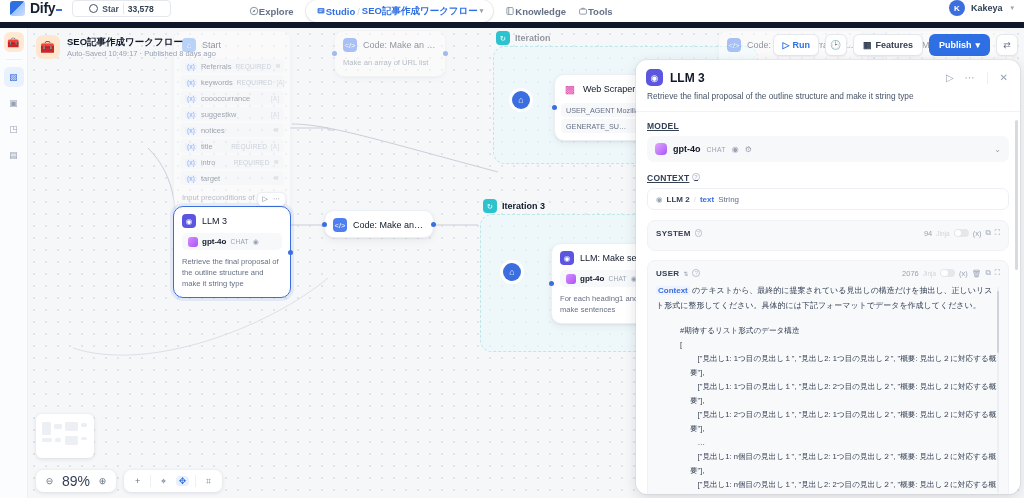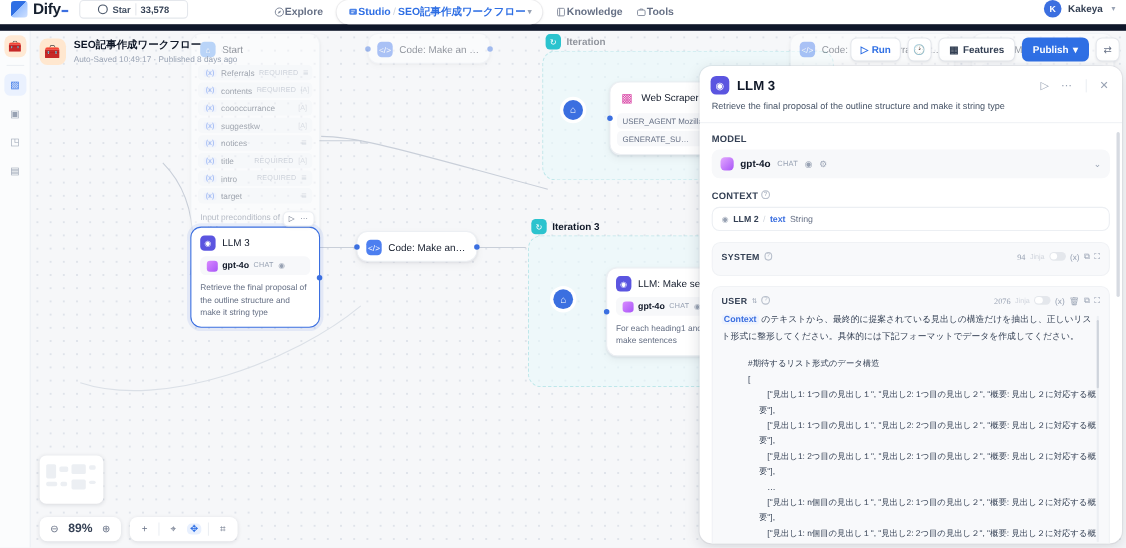--- a/index.html
+++ b/index.html
@@ -188,21 +188,21 @@
     overflow: hidden; padding: 5px;
   }
   .mm-blk { position: absolute; background: #eceff3; border-radius: 1.5px; }
   .zoombar {
     position: absolute; left: 8px; bottom: 6px; display: flex; align-items: center; gap: 8px;
   }
   .zoom-pill, .tool-pill {
     display: flex; align-items: center; gap: 6px; height: 22px; padding: 0 7px;
     background: #fff; border-radius: 7px; box-shadow: 0 1px 4px rgba(16,24,40,.12);
   }
-  .zoom-val { font-size: 11px; color: #344054; font-weight: 700; }
+  .zoom-val { font-size: 14px; color: #344054; font-weight: 400; }
   .zoom-ico, .tool-ico { font-size: 9px; color: #667085; cursor: pointer; width:13px; text-align:center;}
   .tool-ico.active { background: #e8f0fe; color: #2f6fe4; border-radius: 4px; }
   .tool-sep { width:1px; height:12px; background:#eceff3; }
 
   
   .panel {
     position: absolute; top: 60px; right: 4px; width: 384px; height: 434px;
     background: #fff; border-radius: 11px;
     box-shadow: 0 4px 14px rgba(16,24,40,.13), 0 0 0 1px rgba(16,24,40,.05);
     z-index: 50; display: flex; flex-direction: column; overflow: hidden;
@@ -212,21 +212,21 @@
     width: 17px; height: 17px; border-radius: 5px; background: #5b55e0; color:#fff;
     display: flex; align-items: center; justify-content: center; font-size: 9px;
   }
   .panel-title { font-size: 12px; font-weight: 700; color: #101828; flex: 1; }
   .panel-act { font-size: 10px; color: #98a2b3; cursor: pointer; padding: 0 2px;}
   .panel-divider-v { width: 1px; height: 12px; background:#eceff3; margin: 0 3px; }
   .panel-desc { font-size: 8.3px; color: #475467; padding: 0 11px 9px 11px; line-height: 12px; }
   .panel-rule { height:1px; background:#f0f2f5; }
   .panel-body { flex: 1; overflow: hidden; padding: 9px 11px 0 11px; position: relative; }
 
-  .sec-label { font-size: 8.5px; font-weight: 700; color: #344054; letter-spacing: .25px; margin-bottom: 5px; display:flex; gap:3px;}
+  .sec-label { font-size: 8.5px; font-weight: 700; color: #344054; letter-spacing: .25px; margin-bottom: 5px; display:flex; gap:3px;text-decoration:underline;}
   .help-i { width:7.5px; height:7.5px; border-radius:50%; border:1px solid #b9c0cc; color:#b9c0cc; font-size:5.5px; display:inline-flex; align-items:center; justify-content:center; }
 
   .model-select {
     display: flex; align-items: center; gap: 6px; height: 26px; padding: 0 8px;
     background: #f7f8fa; border-radius: 7px; margin-bottom: 11px;
   }
   .ms-dot { width: 12px; height: 12px; border-radius: 4px; background: linear-gradient(135deg,#e3a8ff,#a855f7); }
   .ms-name { font-size: 9px; font-weight: 700; color: #101828; }
   .ms-chat { font-size: 6.8px; color: #98a2b3; letter-spacing:.3px; }
   .ms-ico { font-size: 8px; color: #98a2b3; }
@@ -240,21 +240,21 @@
   .ctx-slash { font-size: 8px; color: #d0d5dd; }
   .ctx-var { font-size: 8px; color: #3b6fe0; font-weight: 600;}
   .ctx-type { font-size: 8px; color: #667085; }
 
   .prompt-card {
     background: #f8f9fb; border-radius: 8px; border: 1px solid #f0f2f5;
     padding: 7px 8px; margin-bottom: 9px;
   }
   .prompt-head { display: flex; align-items: center; gap: 4px; margin-bottom: 5px; }
   .prompt-role { font-size: 8px; font-weight: 700; color: #344054; letter-spacing: .3px; }
-  .prompt-count { font-size: 7.5px; color: #98a2b3; margin-left: auto; font-family: Liberation Serif, serif; }
+  .prompt-count { font-size: 7.5px; color: #98a2b3; margin-left: auto; }
   .prompt-jinja { font-size: 6.5px; color: #d0d5dd; }
   .toggle { width: 15px; height: 8.5px; border-radius: 5px; background: #e4e7ec; position: relative; }
   .toggle::after { content:""; position:absolute; width:6.5px; height:6.5px; border-radius:50%; background:#fff; top:1px; left:1px; }
   .prompt-ico { font-size: 7.5px; color: #98a2b3; }
   .prompt-text { font-size: 8px; color: #344054; line-height: 15px; }
   .prompt-text.mono { font-size: 7.6px; line-height: 14px; margin-left: 24px; }
   .ctx-pill { color:#3b6fe0; font-weight:700; background:#eef3fe; border-radius:3px; padding: 0 2px;}
   .jp-indent { padding-left: 10px; }
 
   .user-card-body { max-height: 214px; overflow: hidden; position: relative; }
@@ -387,21 +387,21 @@
         <div class="node-title">Start</div>
       </div>
       <div class="var-row">
         <span class="var-tag">(x)</span>
         <span class="var-name">Referrals</span>
         <span class="var-req">REQUIRED</span>
         <span class="var-type">≣</span>
       </div>
       <div class="var-row">
         <span class="var-tag">(x)</span>
-        <span class="var-name">contents</span>
+        <span class="var-name">keywords</span>
         <span class="var-req">REQUIRED</span>
         <span class="var-type">[A]</span>
       </div>
       <div class="var-row">
         <span class="var-tag">(x)</span>
         <span class="var-name">coooccurrance</span>
         <span class="var-req"></span>
         <span class="var-type">[A]</span>
       </div>
       <div class="var-row">
@@ -437,20 +437,21 @@
       <div class="node-desc" style="padding-top:5px;">Input preconditions of an article</div>
     </div>
 
     <div class="node dim" style="left:306px; top:2px; width:112px;">
       <div class="port l"></div>
       <div class="port r"></div>
       <div class="node-head">
         <div class="node-badge bg-code">&lt;/&gt;</div>
         <div class="node-title">Code: Make an array of U…</div>
       </div>
+      <div class="node-desc">Make an array of URL list</div>
     </div>
 
     <div class="iter-box" style="left:465px; top:18px; width:265px; height:118px;">
       <div class="iter-label">
         <div class="node-badge bg-iter">↻</div>
         <div class="t" style="opacity:.45">Iteration</div>
       </div>
       <div class="start-circle" style="left:18px; top:44px;">⌂</div>
       <div class="node" style="left:60px; top:27px; width:135px;">
         <div class="port l"></div>

